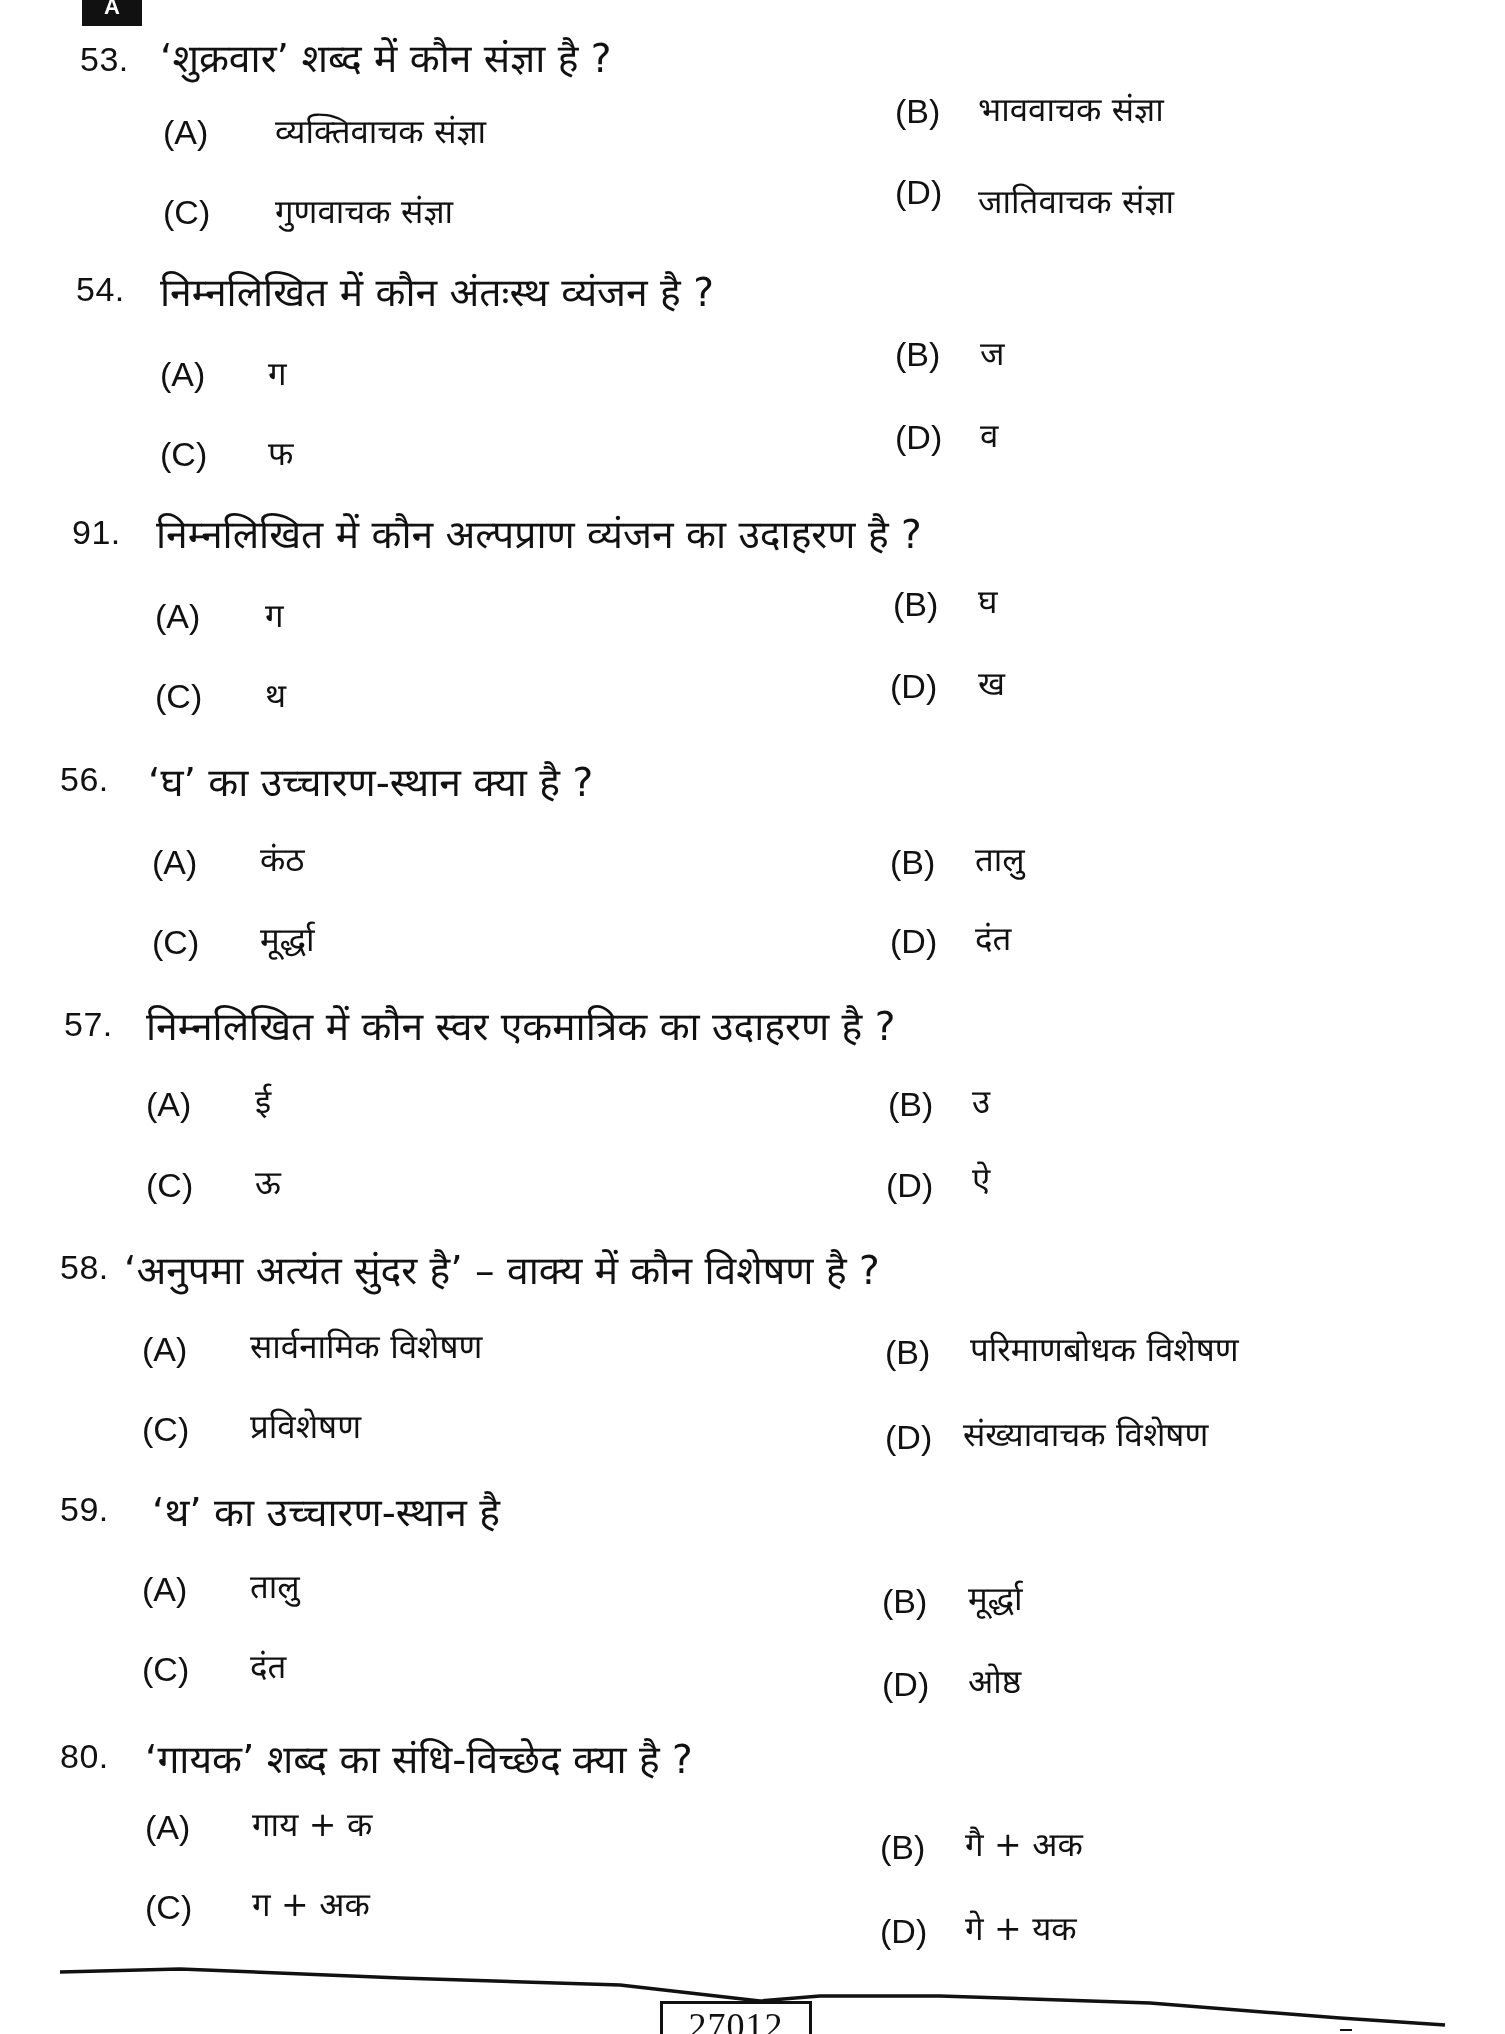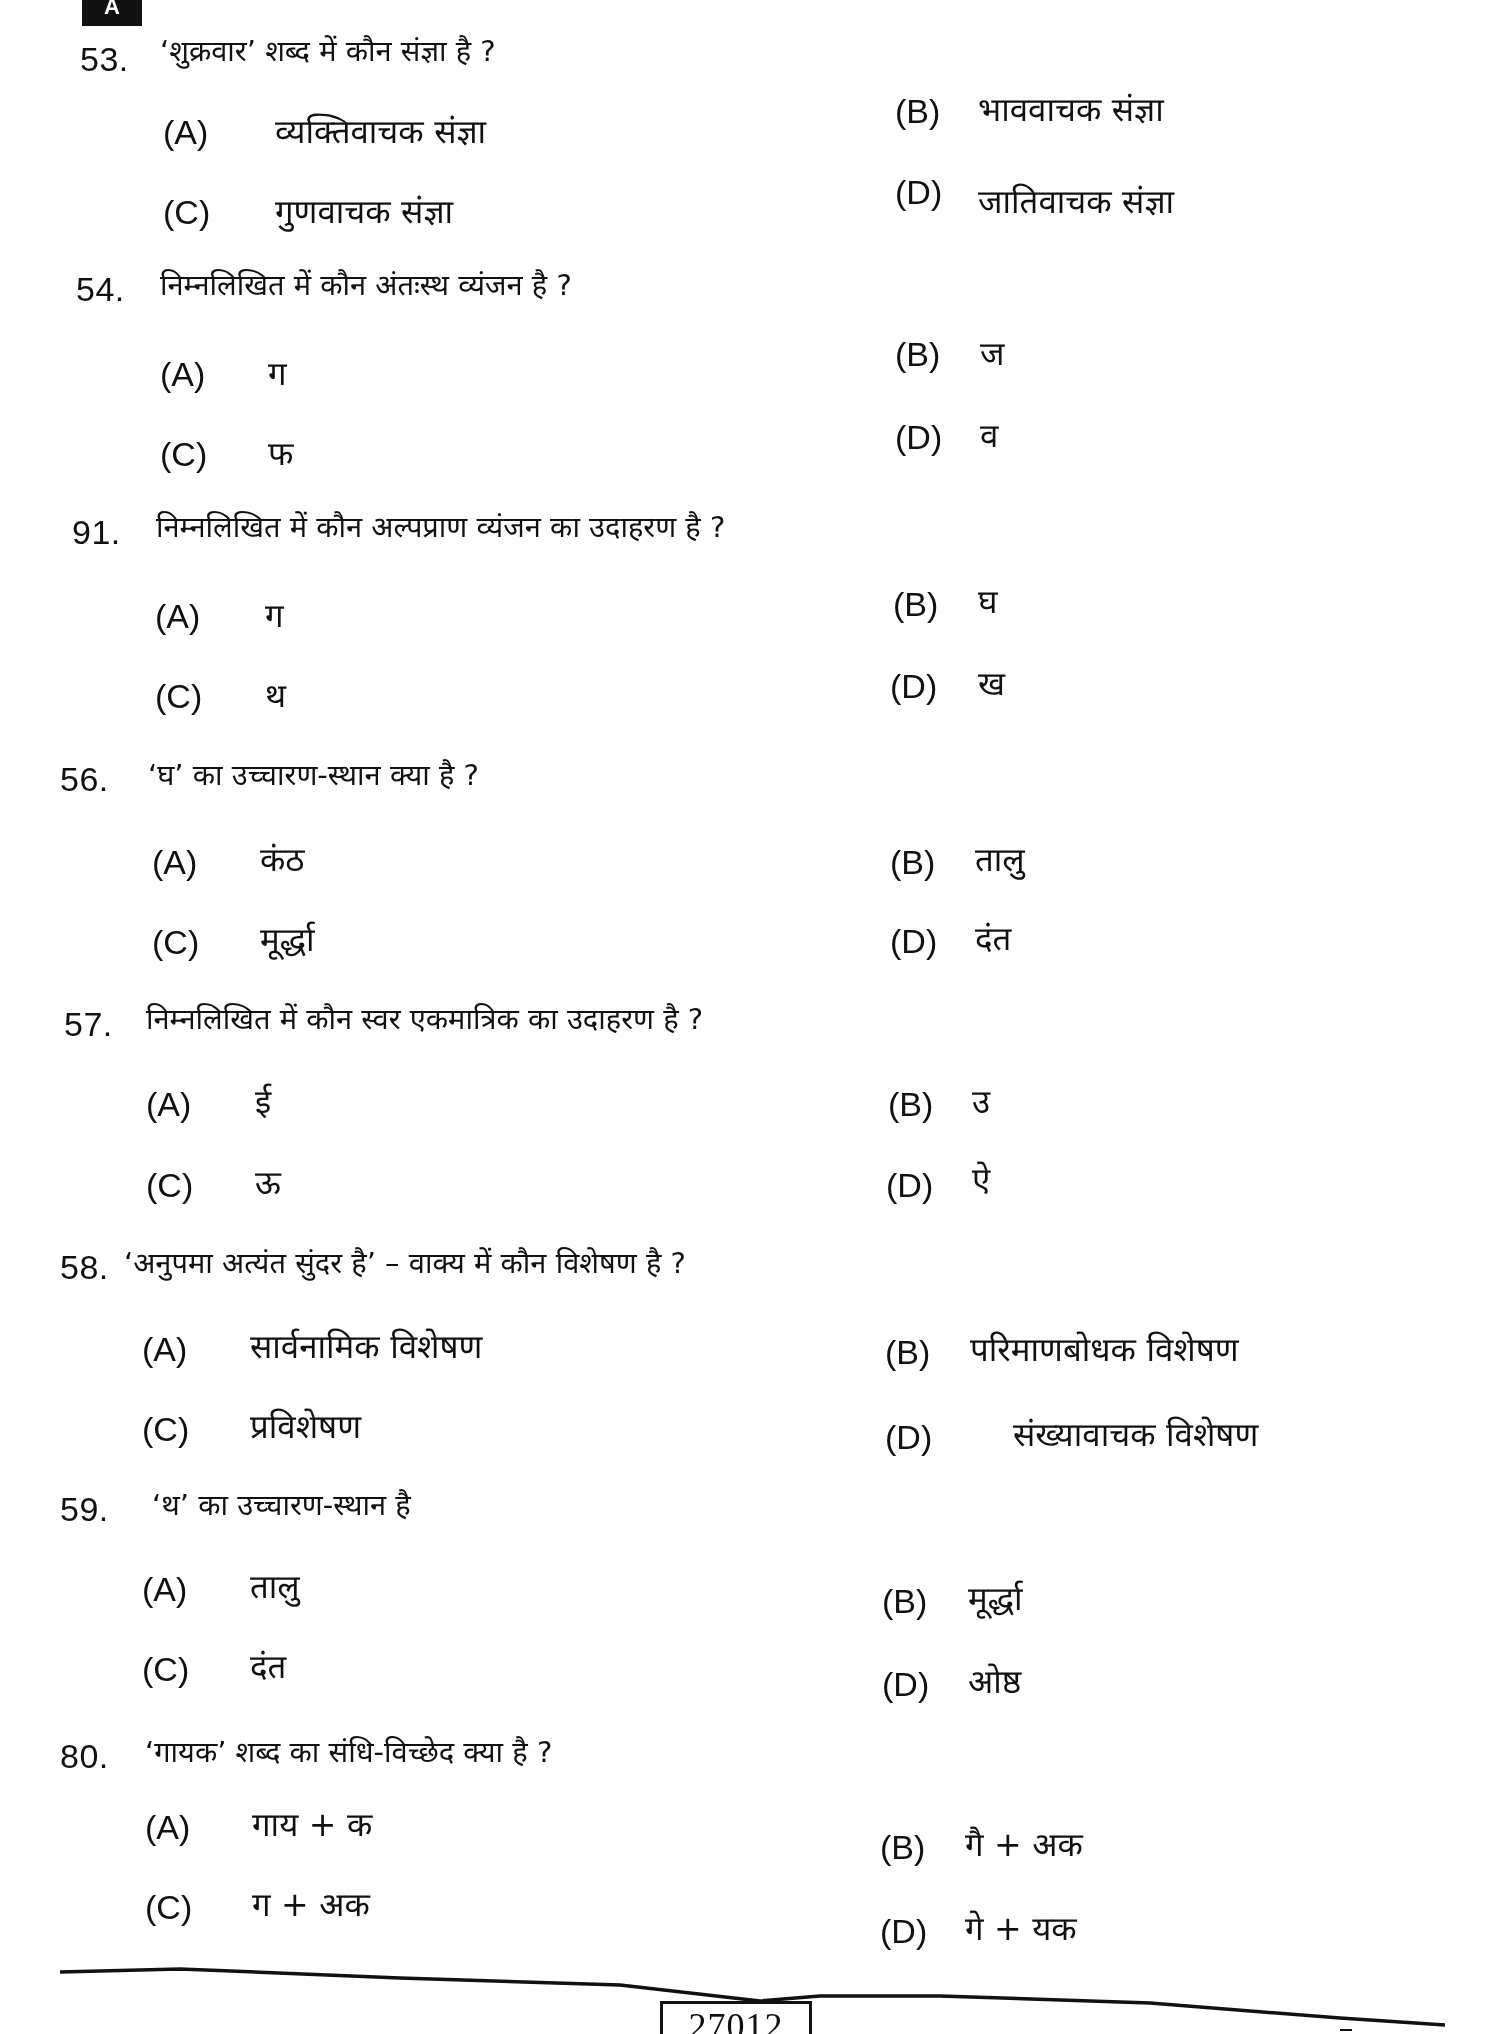--- a/index.html
+++ b/index.html
@@ -8,21 +8,21 @@
     background:#ffffff; color:#111111;
     font-family:"DejaVu Sans", "Liberation Sans", sans-serif;
   }
   .abs { position:absolute; white-space:nowrap; }
   .marker {
     position:absolute; left:82px; top:0; width:60px; height:26px;
     background:#111; color:#fff; font:bold 22px "Liberation Sans", sans-serif;
     text-align:center; line-height:14px; overflow:hidden;
   }
   .qnum { font-family:"Liberation Sans", sans-serif; font-size:34px; letter-spacing:0.5px; }
-  .qtext { font-size:29px; }
+  .qtext { font-size:39px; }
   .optlabel { font-family:"Liberation Sans", sans-serif; font-size:34px; }
   .opttext { font-size:33px; }
   .footer-box {
     position:absolute; left:660px; top:2001px; width:152px; height:40px;
     border:3px solid #111; border-bottom:none; box-sizing:border-box;
     font-family:"Liberation Serif", serif; font-size:36px; text-align:center;
     line-height:44px; letter-spacing:1px;
   }
   svg.rule { position:absolute; left:0; top:1950px; }
 </style>
@@ -99,21 +99,21 @@
 <div>
   <span class="abs qnum" style="left:60px;top:1248px">58.</span>
   <span class="abs qtext" style="left:124px;top:1242px">‘अनुपमा अत्यंत सुंदर है’ – वाक्य में कौन विशेषण है ?</span>
   <span class="abs optlabel" style="left:142px;top:1330px">(A)</span>
   <span class="abs opttext" style="left:250px;top:1323px">सार्वनामिक विशेषण</span>
   <span class="abs optlabel" style="left:885px;top:1333px">(B)</span>
   <span class="abs opttext" style="left:970px;top:1326px">परिमाणबोधक विशेषण</span>
   <span class="abs optlabel" style="left:142px;top:1410px">(C)</span>
   <span class="abs opttext" style="left:250px;top:1403px">प्रविशेषण</span>
   <span class="abs optlabel" style="left:885px;top:1418px">(D)</span>
-  <span class="abs opttext" style="left:1013px;top:1411px">संख्यावाचक विशेषण</span>
+  <span class="abs opttext" style="left:963px;top:1411px">संख्यावाचक विशेषण</span>
 </div>
 
 <div>
   <span class="abs qnum" style="left:60px;top:1490px">59.</span>
   <span class="abs qtext" style="left:152px;top:1484px">‘थ’ का उच्चारण-स्थान है</span>
   <span class="abs optlabel" style="left:142px;top:1570px">(A)</span>
   <span class="abs opttext" style="left:250px;top:1563px">तालु</span>
   <span class="abs optlabel" style="left:882px;top:1582px">(B)</span>
   <span class="abs opttext" style="left:968px;top:1575px">मूर्द्धा</span>
   <span class="abs optlabel" style="left:142px;top:1650px">(C)</span>

